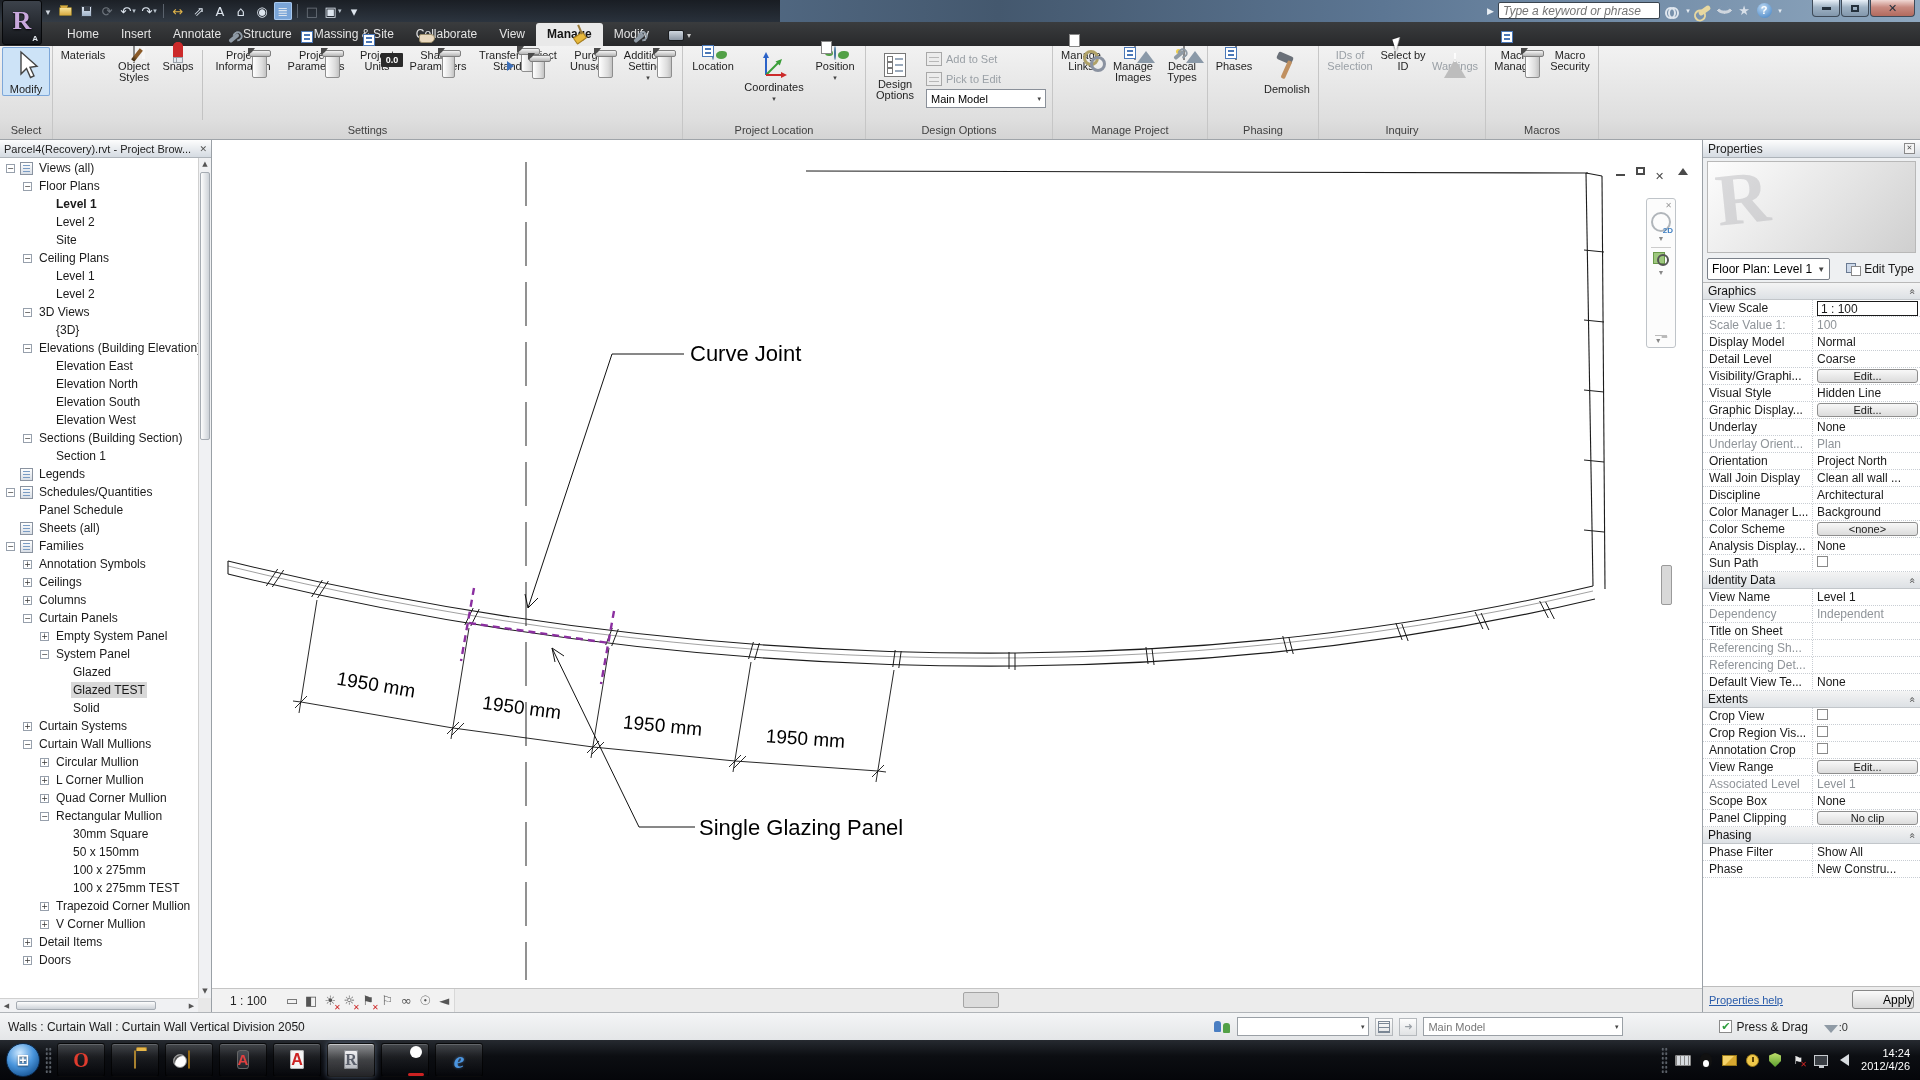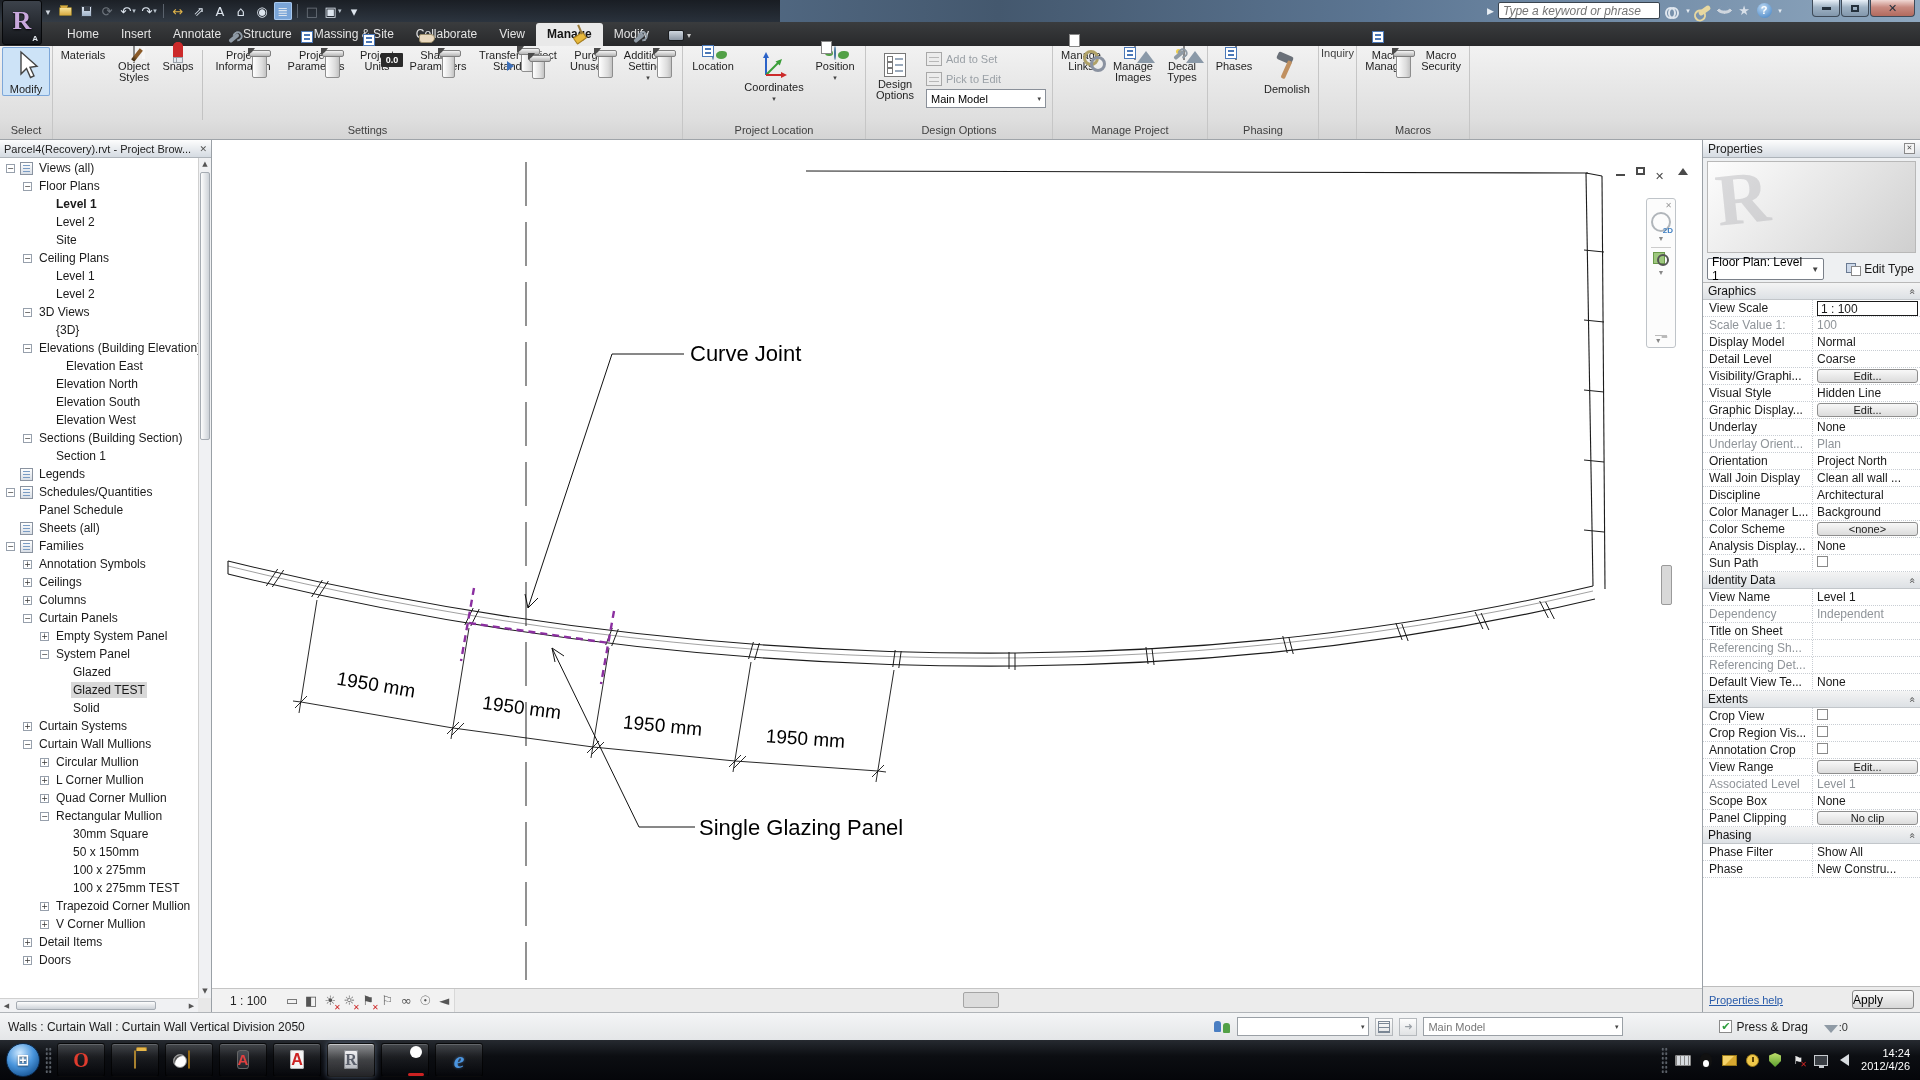--- a/index.html
+++ b/index.html
@@ -169,40 +169,40 @@
   .vb-ico .rx{position:absolute;right:-1px;bottom:-2px;color:#cc2222;font:bold 8px "DejaVu Sans"}
   .vb-track{flex:1;align-self:stretch;background:#ececec;border-left:1px solid #d8d8d8;position:relative}
   .vb-hthumb{position:absolute;left:508px;top:3px;width:36px;height:16px;background:#dcdcdc;border:1px solid #a5a5a5;border-radius:2px;cursor:pointer}
 
   
   .props{width:218px;flex:none;background:#eef0f2;border-left:1px solid #9aa0a6;position:relative;font-size:12px}
   .ph{height:18px;background:linear-gradient(#fdfdfd,#d5dbe2);border-bottom:1px solid #aeb4ba;font-size:12px;color:#222;display:flex;align-items:center;justify-content:space-between;padding:0 5px}
   .ph .xbox{width:11px;height:11px;border:1px solid #8a8a8a;font:bold 7px/9px "DejaVu Sans";text-align:center;color:#555;background:#f4f4f4;cursor:pointer}
   .preview{height:92px;margin:3px 4px 0;background:linear-gradient(135deg,#fdfdfd,#e2e2e2 60%,#cfcfcf);border:1px solid #b8b8b8;position:relative;overflow:hidden}
   .preview .bigr{position:absolute;left:8px;top:-6px;font:bold 74px "Liberation Serif",serif;color:rgba(160,160,165,.35);transform:rotate(-6deg)}
-  .typesel{display:flex;align-items:center;gap:20px;margin:5px 4px 4px;height:22px}
+  .typesel{display:flex;align-items:center;gap:14px;margin:5px 4px 4px;height:22px}
   .tscombo{flex:1;height:22px;background:#fff;border:1px solid #7a8089;border-radius:2px;display:flex;align-items:center;justify-content:space-between;padding:0 4px;font-size:12px;cursor:pointer}
   .tscombo .dda{font-size:8px}
   .etbtn{display:flex;align-items:center;gap:3px;font-size:12px;color:#1a1a1a;cursor:pointer;padding:1px 2px;border-radius:2px}
   .etic{width:15px;height:13px;position:relative;flex:none}
   .etic:before{content:"";position:absolute;left:0;top:0;width:8px;height:8px;background:#cdd9ea;border:1px solid #6a7a92}
   .etic:after{content:"";position:absolute;right:0;bottom:0;width:8px;height:8px;background:#fff;border:1px solid #888}
   .pgrid{position:absolute;left:0;right:0;top:142px;bottom:26px;background:#fff;border-top:1px solid #b8b8b8;overflow:hidden}
   .psec{height:17px;background:linear-gradient(#f4f4f4,#dde1e5);border-bottom:1px solid #c2c6ca;display:flex;align-items:center;justify-content:space-between;padding:0 5px;color:#111}
   .psec .chev{display:inline-block;transform:rotate(90deg);font-size:10px;color:#444;font-family:"DejaVu Sans"}
   .prow{height:17px;display:flex;border-bottom:1px dotted #c8cdd3;align-items:flex-start}
   .prow .pl{width:110px;flex:none;border-right:1px dotted #c8cdd3;padding:1px 0 0 6px;overflow:hidden;white-space:nowrap;color:#1a1a1a}
   .prow .pv{flex:1;padding:1px 2px 0 4px;overflow:hidden;white-space:nowrap;color:#1a1a1a;display:flex;align-items:center}
   .prow.dis .pl,.prow.dis .pv{color:#8f9499}
   .pbtn{width:100%;height:14px;border:1px solid #8e8e8e;border-radius:3px;background:linear-gradient(#f8f8f8,#dcdcdc);text-align:center;font-size:11px;line-height:13px;cursor:pointer}
   .pedit{width:100%;height:15px;border:1px solid #1a1a1a;background:#fff;font-size:12px;line-height:14px;padding-left:3px}
   .pchk{width:11px;height:11px;border:1px solid #8a8a8a;background:#fff;cursor:pointer}
   .pfoot{position:absolute;left:0;right:0;bottom:0;height:26px;background:#ececec;border-top:1px solid #bdbdbd;display:flex;align-items:center;justify-content:space-between;padding:0 6px}
   .phelp{color:#2a5caa;text-decoration:underline;font-size:11px;cursor:pointer}
-  .applybtn{width:62px;height:19px;border:1px solid #888;border-radius:3px;background:linear-gradient(#fafafa,#d8d8d8);font-size:12px;text-align:left;line-height:18px;cursor:pointer}
+  .applybtn{width:62px;height:19px;border:1px solid #888;border-radius:3px;background:linear-gradient(#fafafa,#d8d8d8);font-size:12px;text-align:right;line-height:18px;cursor:pointer}
 
   
   .statusbar{height:28px;flex:none;background:linear-gradient(#f4f5f6,#e4e6e8);border-top:1px solid #b0b4b8;display:flex;align-items:center;padding:0 8px;gap:6px}
   .smsg{flex:1;font-size:12px;color:#1a1a1a;white-space:nowrap;overflow:hidden}
   .wsico{width:18px;height:16px;position:relative;flex:none}
   .wsico:before{content:"";position:absolute;left:1px;top:2px;width:7px;height:11px;background:#4a7ec2;border-radius:3px 3px 1px 1px}
   .wsico:after{content:"";position:absolute;right:1px;top:4px;width:7px;height:10px;background:#52a046;border-radius:3px 3px 1px 1px}
   .scombo{height:19px;background:#fff;border:1px solid #9aa0a6;display:flex;align-items:center;justify-content:space-between;padding:0 4px;font-size:11px;color:#777;cursor:pointer}
   .scombo.w130{width:132px}.scombo.w200{width:200px}
   .sico{width:18px;height:18px;border:1px solid #b5b9bd;background:linear-gradient(#fdfdfd,#e0e2e4);display:flex;align-items:center;justify-content:center;cursor:pointer}
@@ -521,20 +521,34 @@
                 <rect x="6" y="4" width="16" height="8" rx="2" fill="#6a7078" transform="rotate(24 14 8)"></rect>
                 <rect x="13" y="10" width="4.5" height="19" rx="1.5" fill="#c09060" transform="rotate(24 15 20)"></rect>
               </svg>
             </span>
             <span class="lbl">Demolish</span>
           </div>
         </div>
         <div class="rgrp-lbl">Phasing</div>
       </div>
       <div class="rgrp">
+        <div class="rgrp-btns">
+          <div class="rbtn disabled" style="width: 58px;">
+            <span><span class="i-bar"></span></span>
+            <span class="lbl">IDs of Selection</span>
+          </div>
+          <div class="rbtn" style="width: 48px;">
+            <span><span class="i-bar green"><span class="cur"></span></span></span>
+            <span class="lbl">Select by ID</span>
+          </div>
+          <div class="rbtn disabled" style="width: 56px;">
+            <span><span class="i-warn"></span></span>
+            <span class="lbl">Warnings</span>
+          </div>
+        </div>
         <div class="rgrp-lbl">Inquiry</div>
       </div>
       <div class="rgrp">
         <div class="rgrp-btns">
           <div class="rbtn" style="width: 56px;">
             <span><span class="ic"><span class="scr"></span><span class="a-eq">
                   <i></i>
                   <i></i>
                 </span></span></span>
             <span class="lbl">Macro Manager</span>
@@ -595,21 +609,21 @@
               <span class="lab">3D Views</span>
             </div>
             <div class="trow" style="padding-left: 40px;">
               <span class="exp none"></span>
               <span class="lab">{3D}</span>
             </div>
             <div class="trow" style="padding-left: 23px;">
               <span class="exp">−</span>
               <span class="lab">Elevations (Building Elevation)</span>
             </div>
-            <div class="trow" style="padding-left: 50px;">
+            <div class="trow" style="padding-left: 40px;">
               <span class="exp none"></span>
               <span class="lab">Elevation East</span>
             </div>
             <div class="trow" style="padding-left: 40px;">
               <span class="exp none"></span>
               <span class="lab">Elevation North</span>
             </div>
             <div class="trow" style="padding-left: 40px;">
               <span class="exp none"></span>
               <span class="lab">Elevation South</span>

